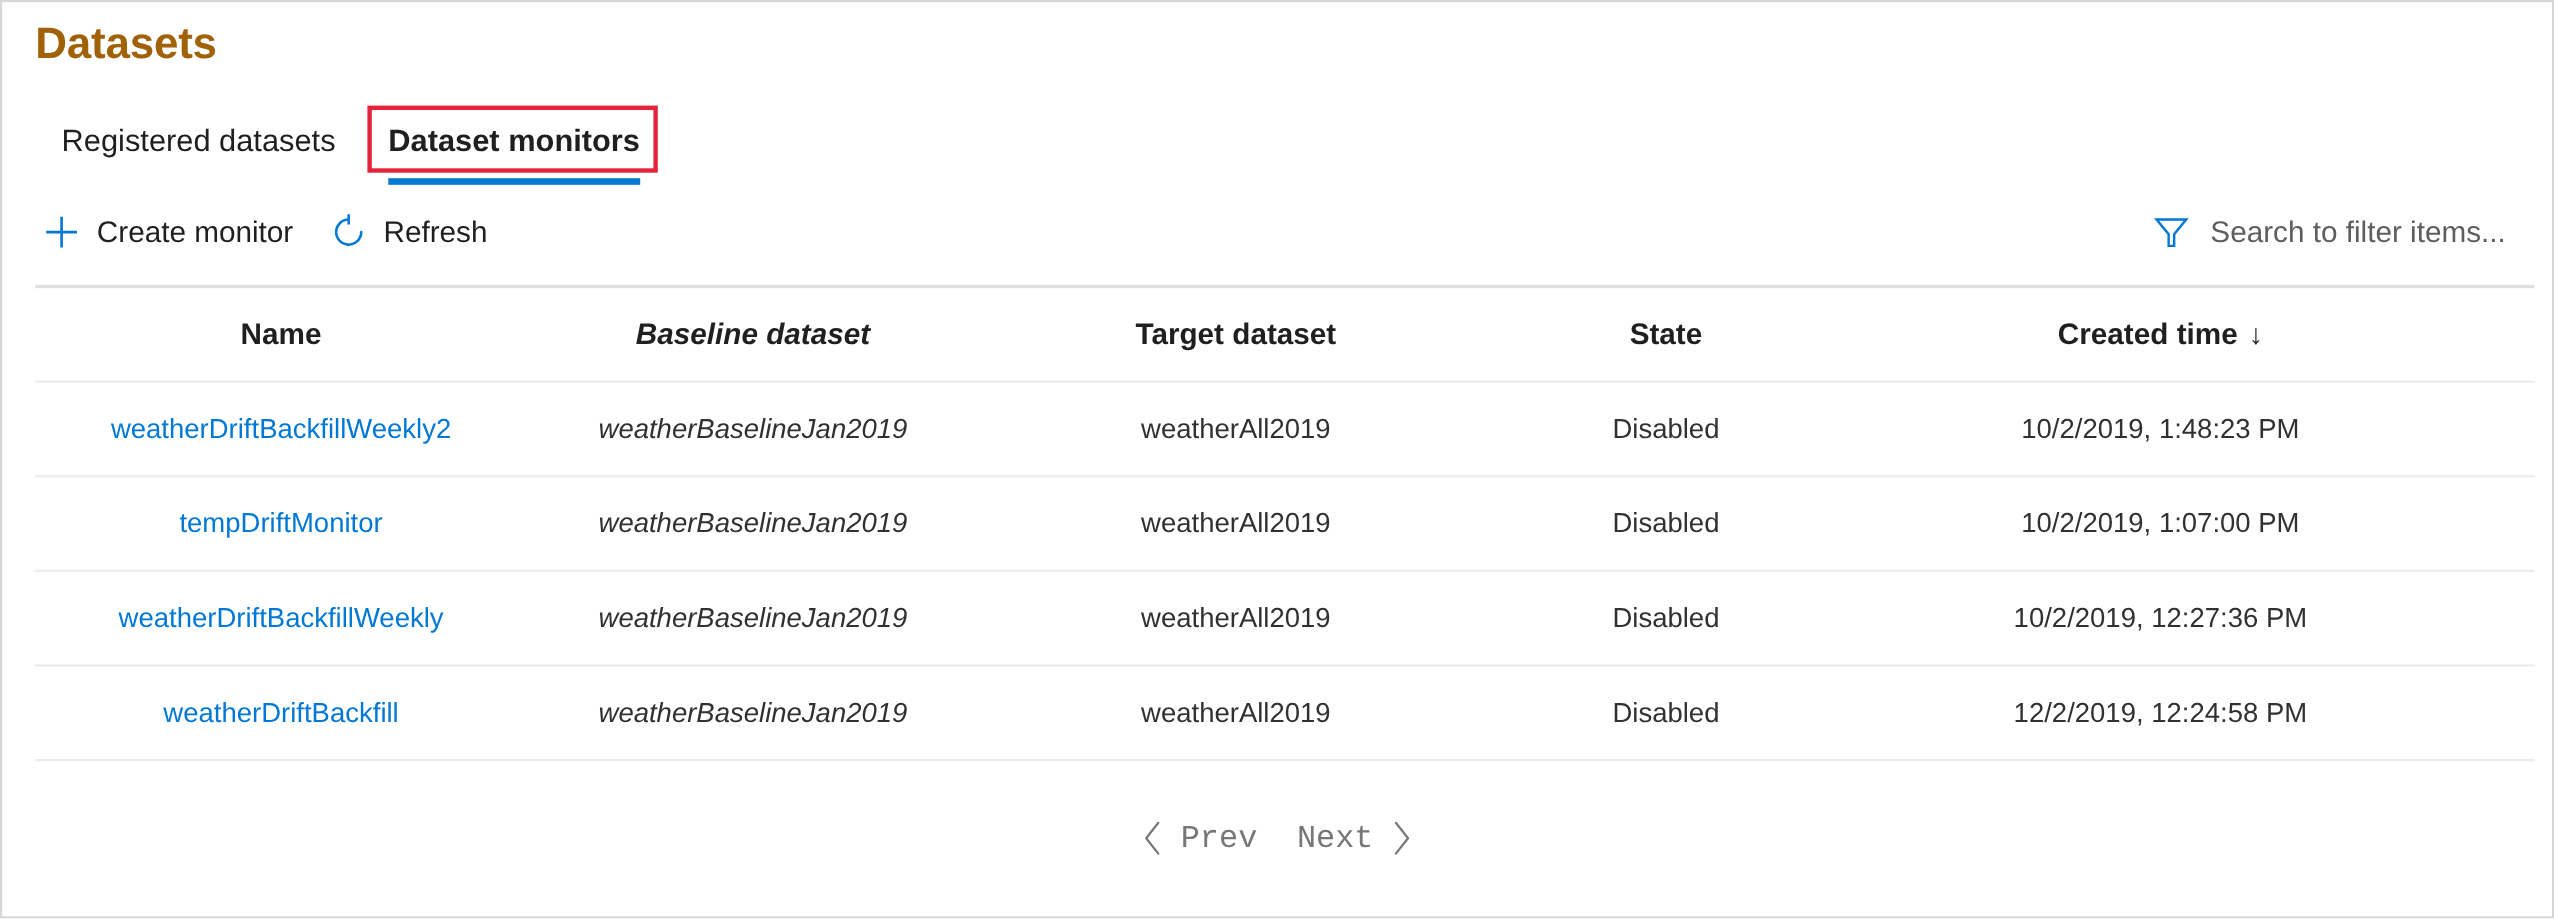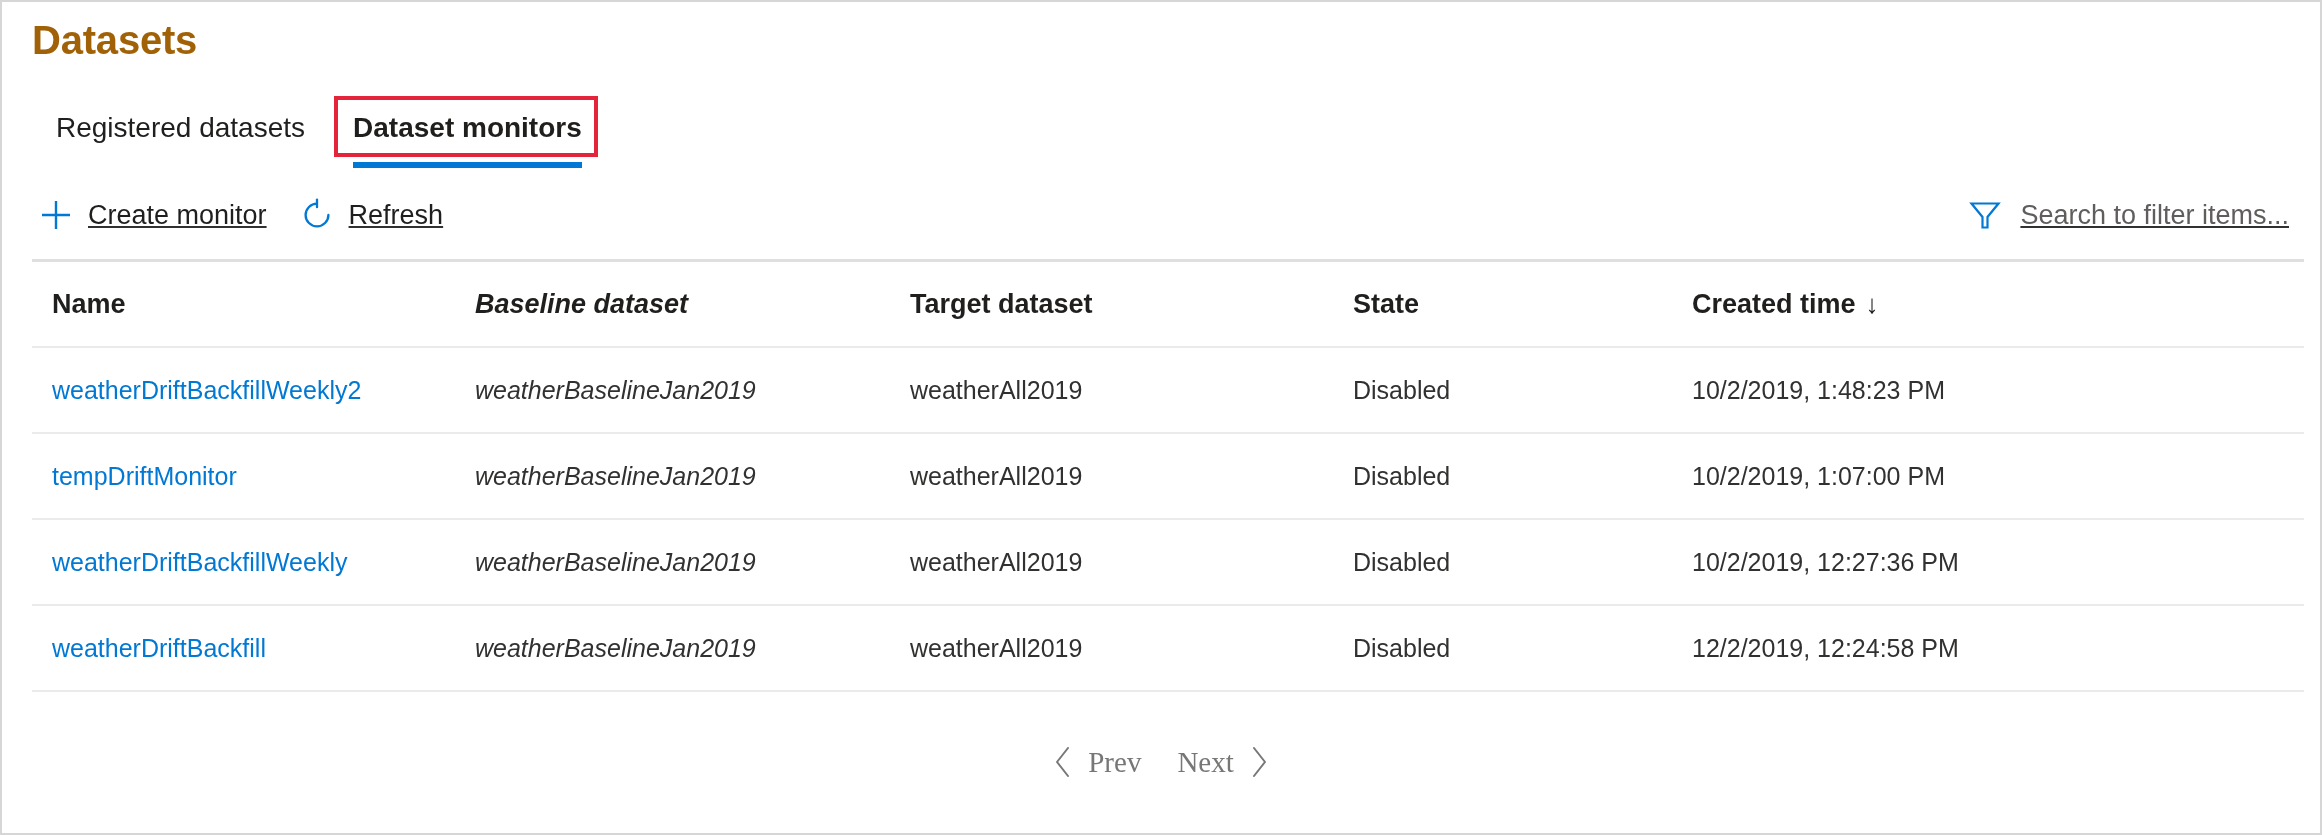--- a/index.html
+++ b/index.html
@@ -76,25 +76,24 @@
     border: 4px solid #e3243b;
     box-sizing: border-box;
     pointer-events: none;
   }
 
   
   .command-bar {
     position: absolute;
     left: 30px;
     top: 180px;
-    right: 27px;
+    right: 38px;
     height: 66px;
     display: flex;
-    align-items: center;
-    text-decoration: underline;
+    align-items: flex-start;
   }
   .cmd-btn {
     display: flex;
     align-items: center;
     height: 58px;
     padding: 0 14px 0 4px;
     margin-right: 12px;
     cursor: pointer;
     background: transparent;
     border: none;
@@ -153,20 +152,21 @@
     position: absolute;
     left: 30px;
     right: 16px;
     top: 260px;
   }
   .grid-row {
     display: flex;
     align-items: center;
     border-bottom: 2px solid #edebe9;
     box-sizing: border-box;
+    text-align: center;
   }
   .grid-header {
     height: 86px;
     border-bottom: 2px solid #edebe9;
   }
   .grid-header .cell {
     font-size: 27px;
     font-weight: 600;
     color: #201f1e;
   }
@@ -216,21 +216,21 @@
   .pager-btn {
     display: flex;
     align-items: center;
     gap: 12px;
     padding: 8px 18px;
     font-size: 29px;
     color: #797775;
     cursor: pointer;
     background: transparent;
     border: none;
-    font-family: Liberation Serif, serif;
+    font-family: Liberation Mono, monospace;
   }
   .chev {
     display: inline-flex;
     align-items: center;
     justify-content: center;
     width: 26px;
     height: 34px;
     color: #797775;
   }
 </style>

